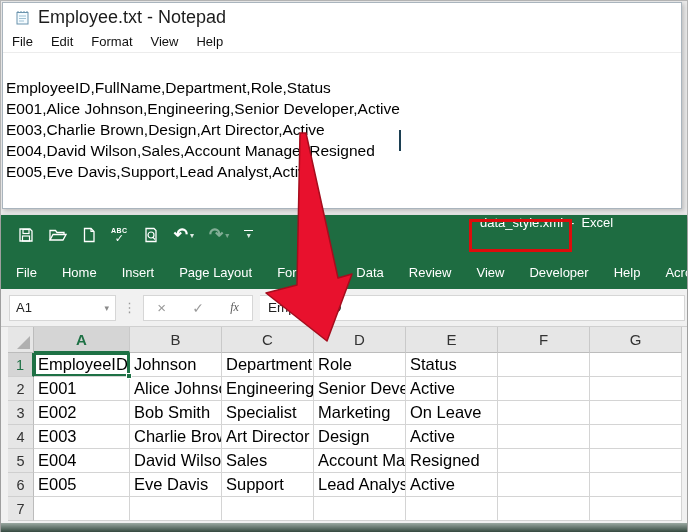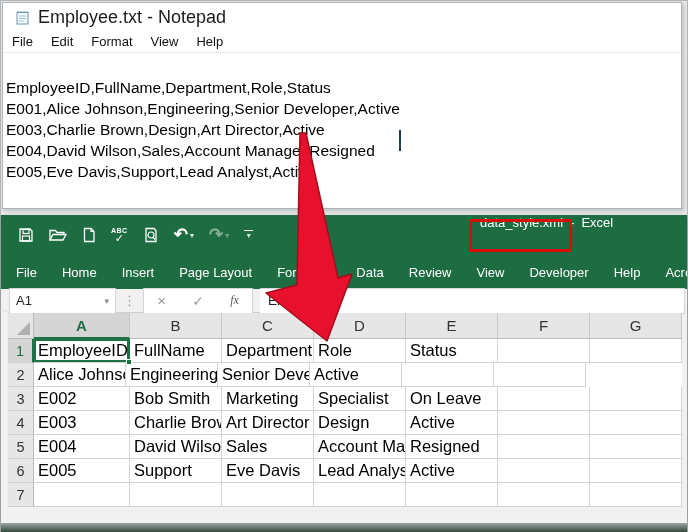--- a/index.html
+++ b/index.html
@@ -37,22 +37,22 @@
   .qat-more { display:flex; flex-direction:column; align-items:center; line-height:1; }
   .qat-more .bar { width:9px; border-top:1.5px solid #fff; margin-bottom:1px; }
   .title-right { position:absolute; left:479px; top:0; height:40px; display:flex; 
                  gap:7px; color:#fff; font-size:13px; }
   .red-box { position:absolute; left:468px; top:4px; width:103px; height:33px;
              border:3px solid #dd0c0c; z-index:30; pointer-events:none; }
 
   .xl-tabs { height:34px; background:#1e6c41; display:flex; align-items:center; gap:25px;
              padding-left:15px; color:#fff; font-size:13px; white-space:nowrap; overflow:hidden; }
 
-  .xl-formula-row { height:24px; background:#f1f1f1; display:flex; align-items:center;
-                    border-bottom:1px solid #d0d0d0;border-radius:9px; }
+  .xl-formula-row { height:38px; background:#f1f1f1; display:flex; align-items:center;
+                    border-bottom:1px solid #d0d0d0; }
   .name-box { margin-left:8px; width:107px; height:26px; background:#fff; border:1px solid #d6d6d6;
               display:flex; align-items:center; font-size:13px; color:#222; padding:0 6px; }
   .name-box .nb-val { flex:1; }
   .nb-arrow { color:#8a8a8a; font-size:9px; }
   .fdots { color:#9a9a9a; font-size:13px; padding:0 7px; }
   .fbtns { width:110px; height:26px; background:#fff; border:1px solid #d6d6d6; display:flex;
            align-items:center; justify-content:space-around; color:#9a9a9a; }
   .fbtn-x { font-size:15px; }
   .fbtn-check { font-size:14px; }
   .fbtn-fx { font-family:"Liberation Serif", serif; font-style:italic; font-size:12px; color:#5a5a5a; }
@@ -214,44 +214,45 @@
         <div class="g-col">F</div>
         <div class="g-col">G</div>
       </div>
 
       <div class="g-row">
         <div class="g-rownum rowsel">1</div>
         <div class="cell first sel">
             <span class="clip">EmployeeID</span>
             <span class="fill-handle"></span>
           </div>
-        <div class="cell">FullName</div>
+        <div class="cell">Johnson</div>
         <div class="cell">Department</div>
         <div class="cell">Role</div>
         <div class="cell">Status</div>
         <div class="cell"></div>
         <div class="cell"></div>
       </div>
 
       <div class="g-row">
         <div class="g-rownum">2</div>
+        <div class="cell first">E001</div>
         <div class="cell">Alice Johnson</div>
         <div class="cell">Engineering</div>
         <div class="cell">Senior Developer</div>
         <div class="cell">Active</div>
         <div class="cell"></div>
         <div class="cell"></div>
       </div>
 
       <div class="g-row">
         <div class="g-rownum">3</div>
         <div class="cell first">E002</div>
         <div class="cell">Bob Smith</div>
+        <div class="cell">Specialist</div>
         <div class="cell">Marketing</div>
-        <div class="cell">Specialist</div>
         <div class="cell">On Leave</div>
         <div class="cell"></div>
         <div class="cell"></div>
       </div>
 
       <div class="g-row">
         <div class="g-rownum">4</div>
         <div class="cell first">E003</div>
         <div class="cell">Charlie Brown</div>
         <div class="cell">Art Director</div>
@@ -268,22 +269,22 @@
         <div class="cell">Sales</div>
         <div class="cell">Account Manager</div>
         <div class="cell">Resigned</div>
         <div class="cell"></div>
         <div class="cell"></div>
       </div>
 
       <div class="g-row">
         <div class="g-rownum">6</div>
         <div class="cell first">E005</div>
+        <div class="cell">Eve Davis</div>
         <div class="cell">Support</div>
-        <div class="cell">Eve Davis</div>
         <div class="cell">Lead Analyst</div>
         <div class="cell">Active</div>
         <div class="cell"></div>
         <div class="cell"></div>
       </div>
 
       <div class="g-row">
         <div class="g-rownum">7</div>
         <div class="cell first"></div>
         <div class="cell"></div>

